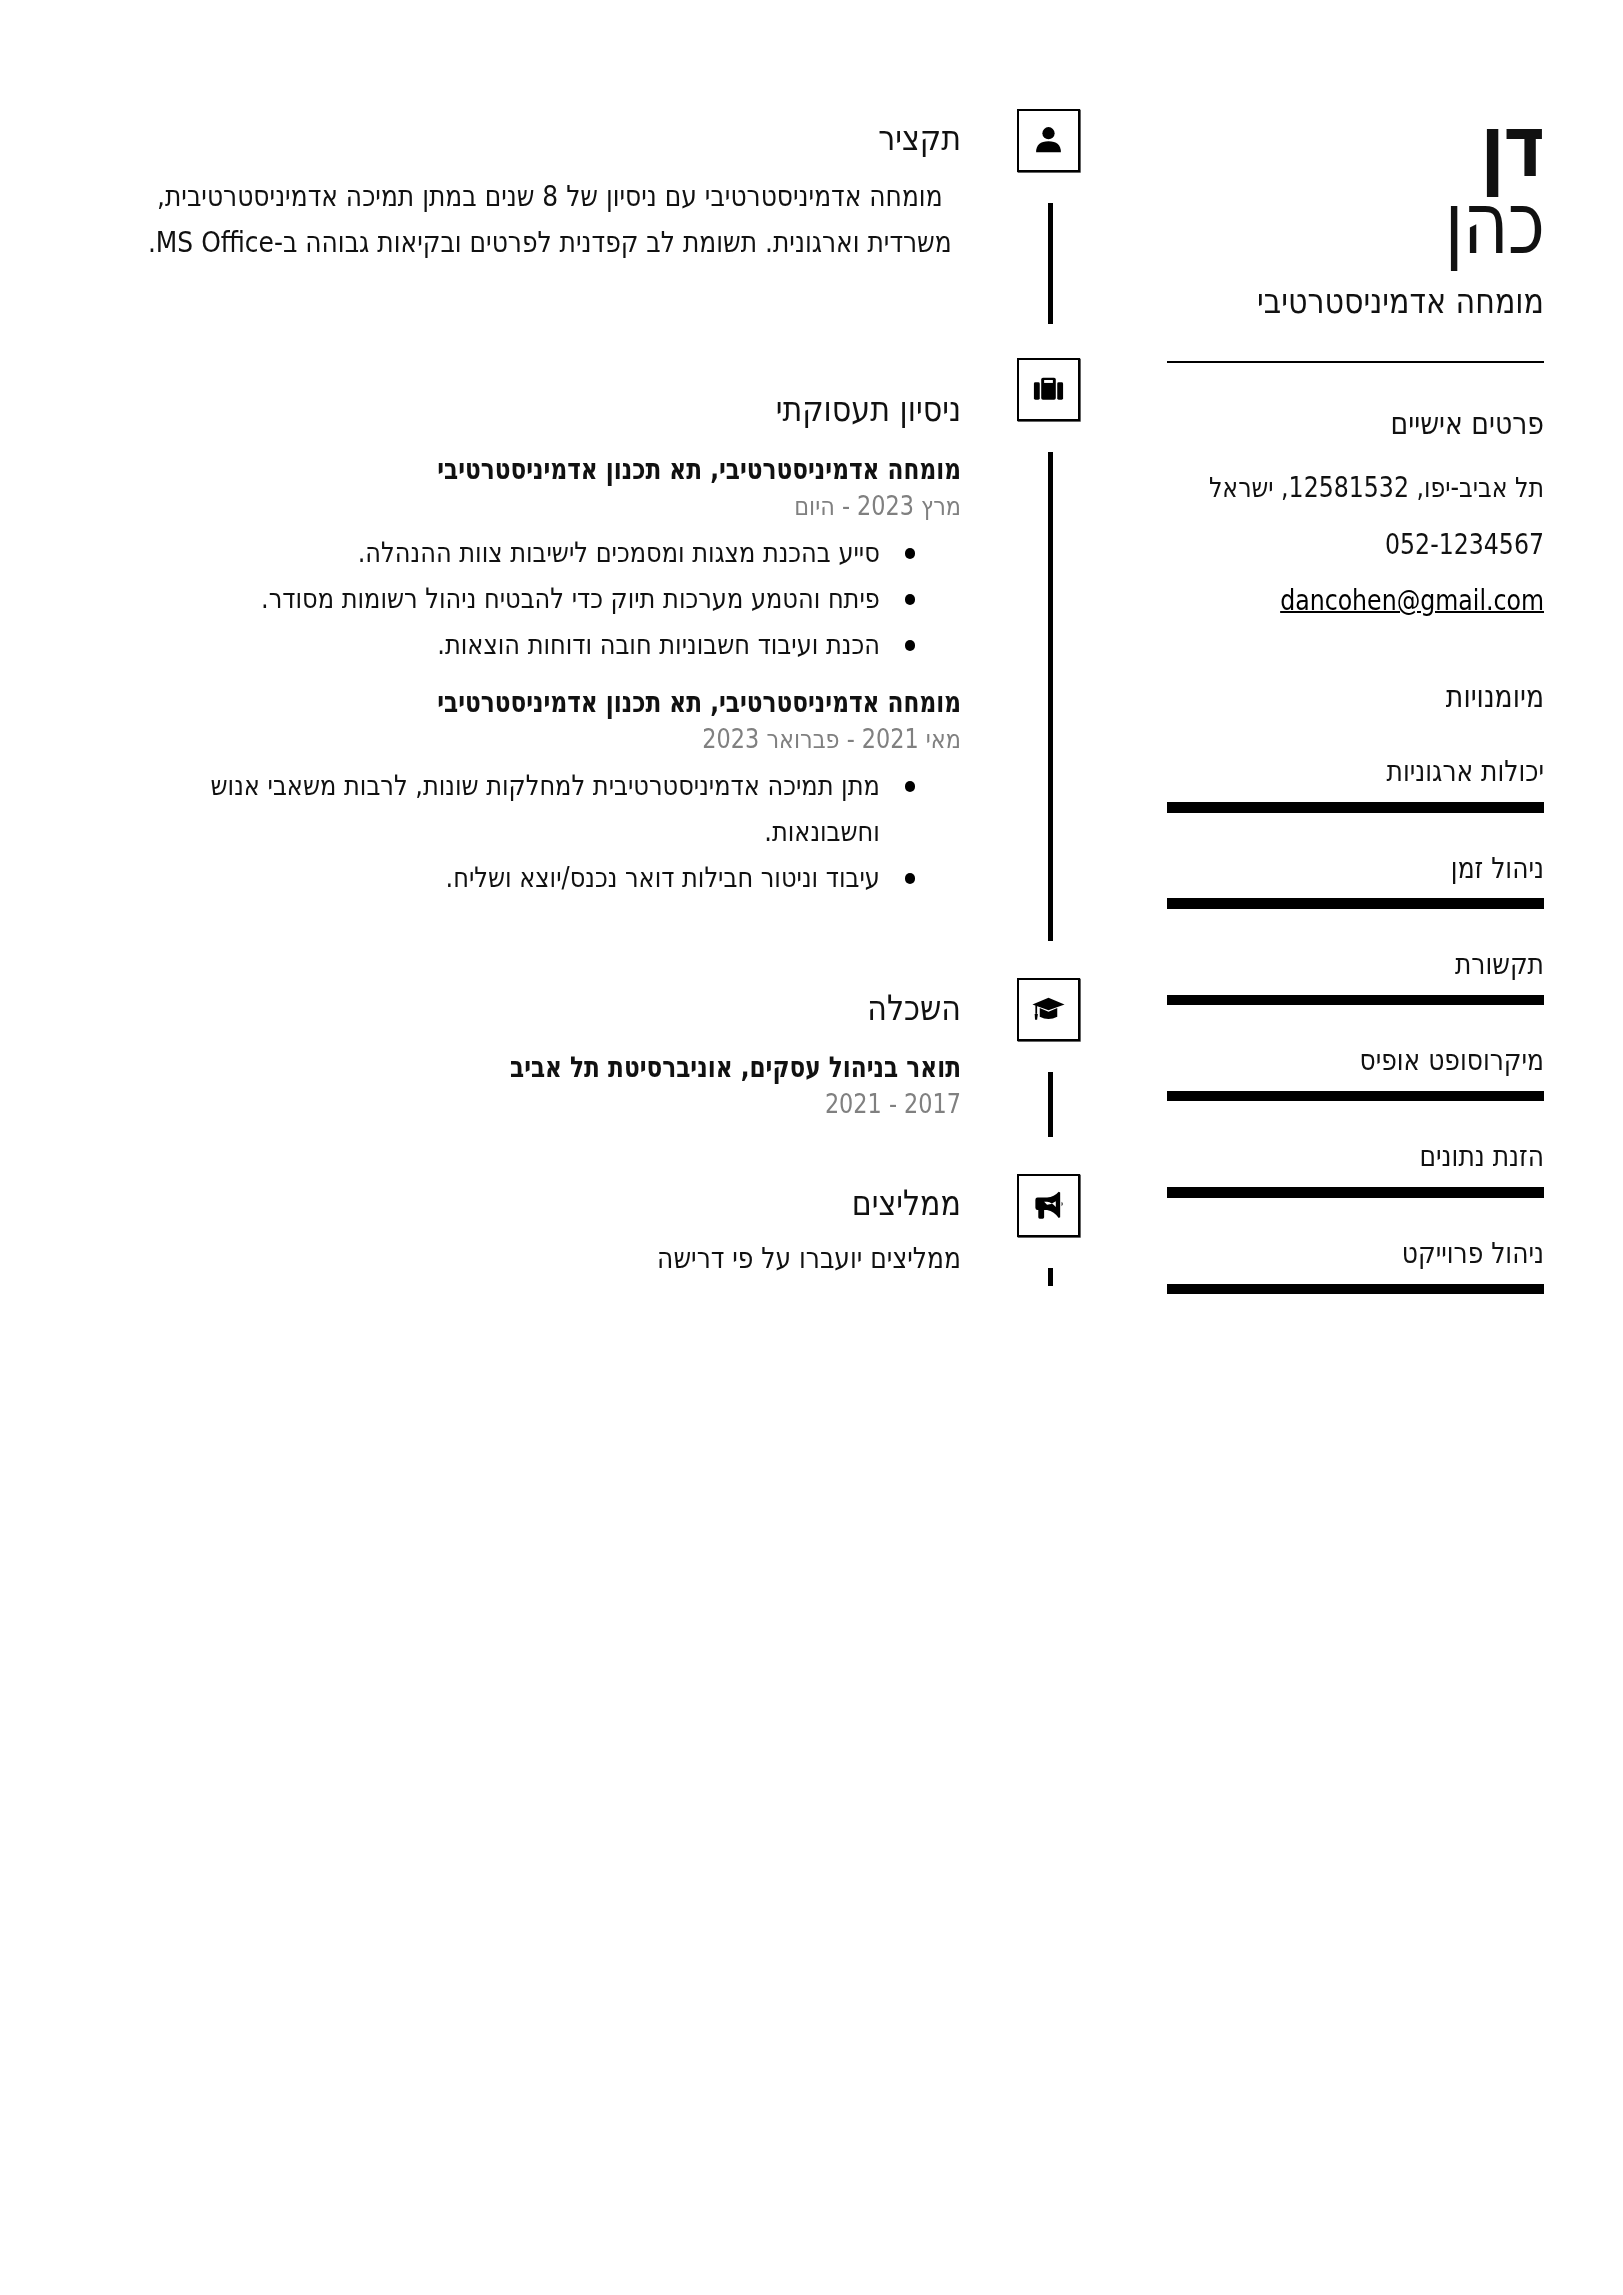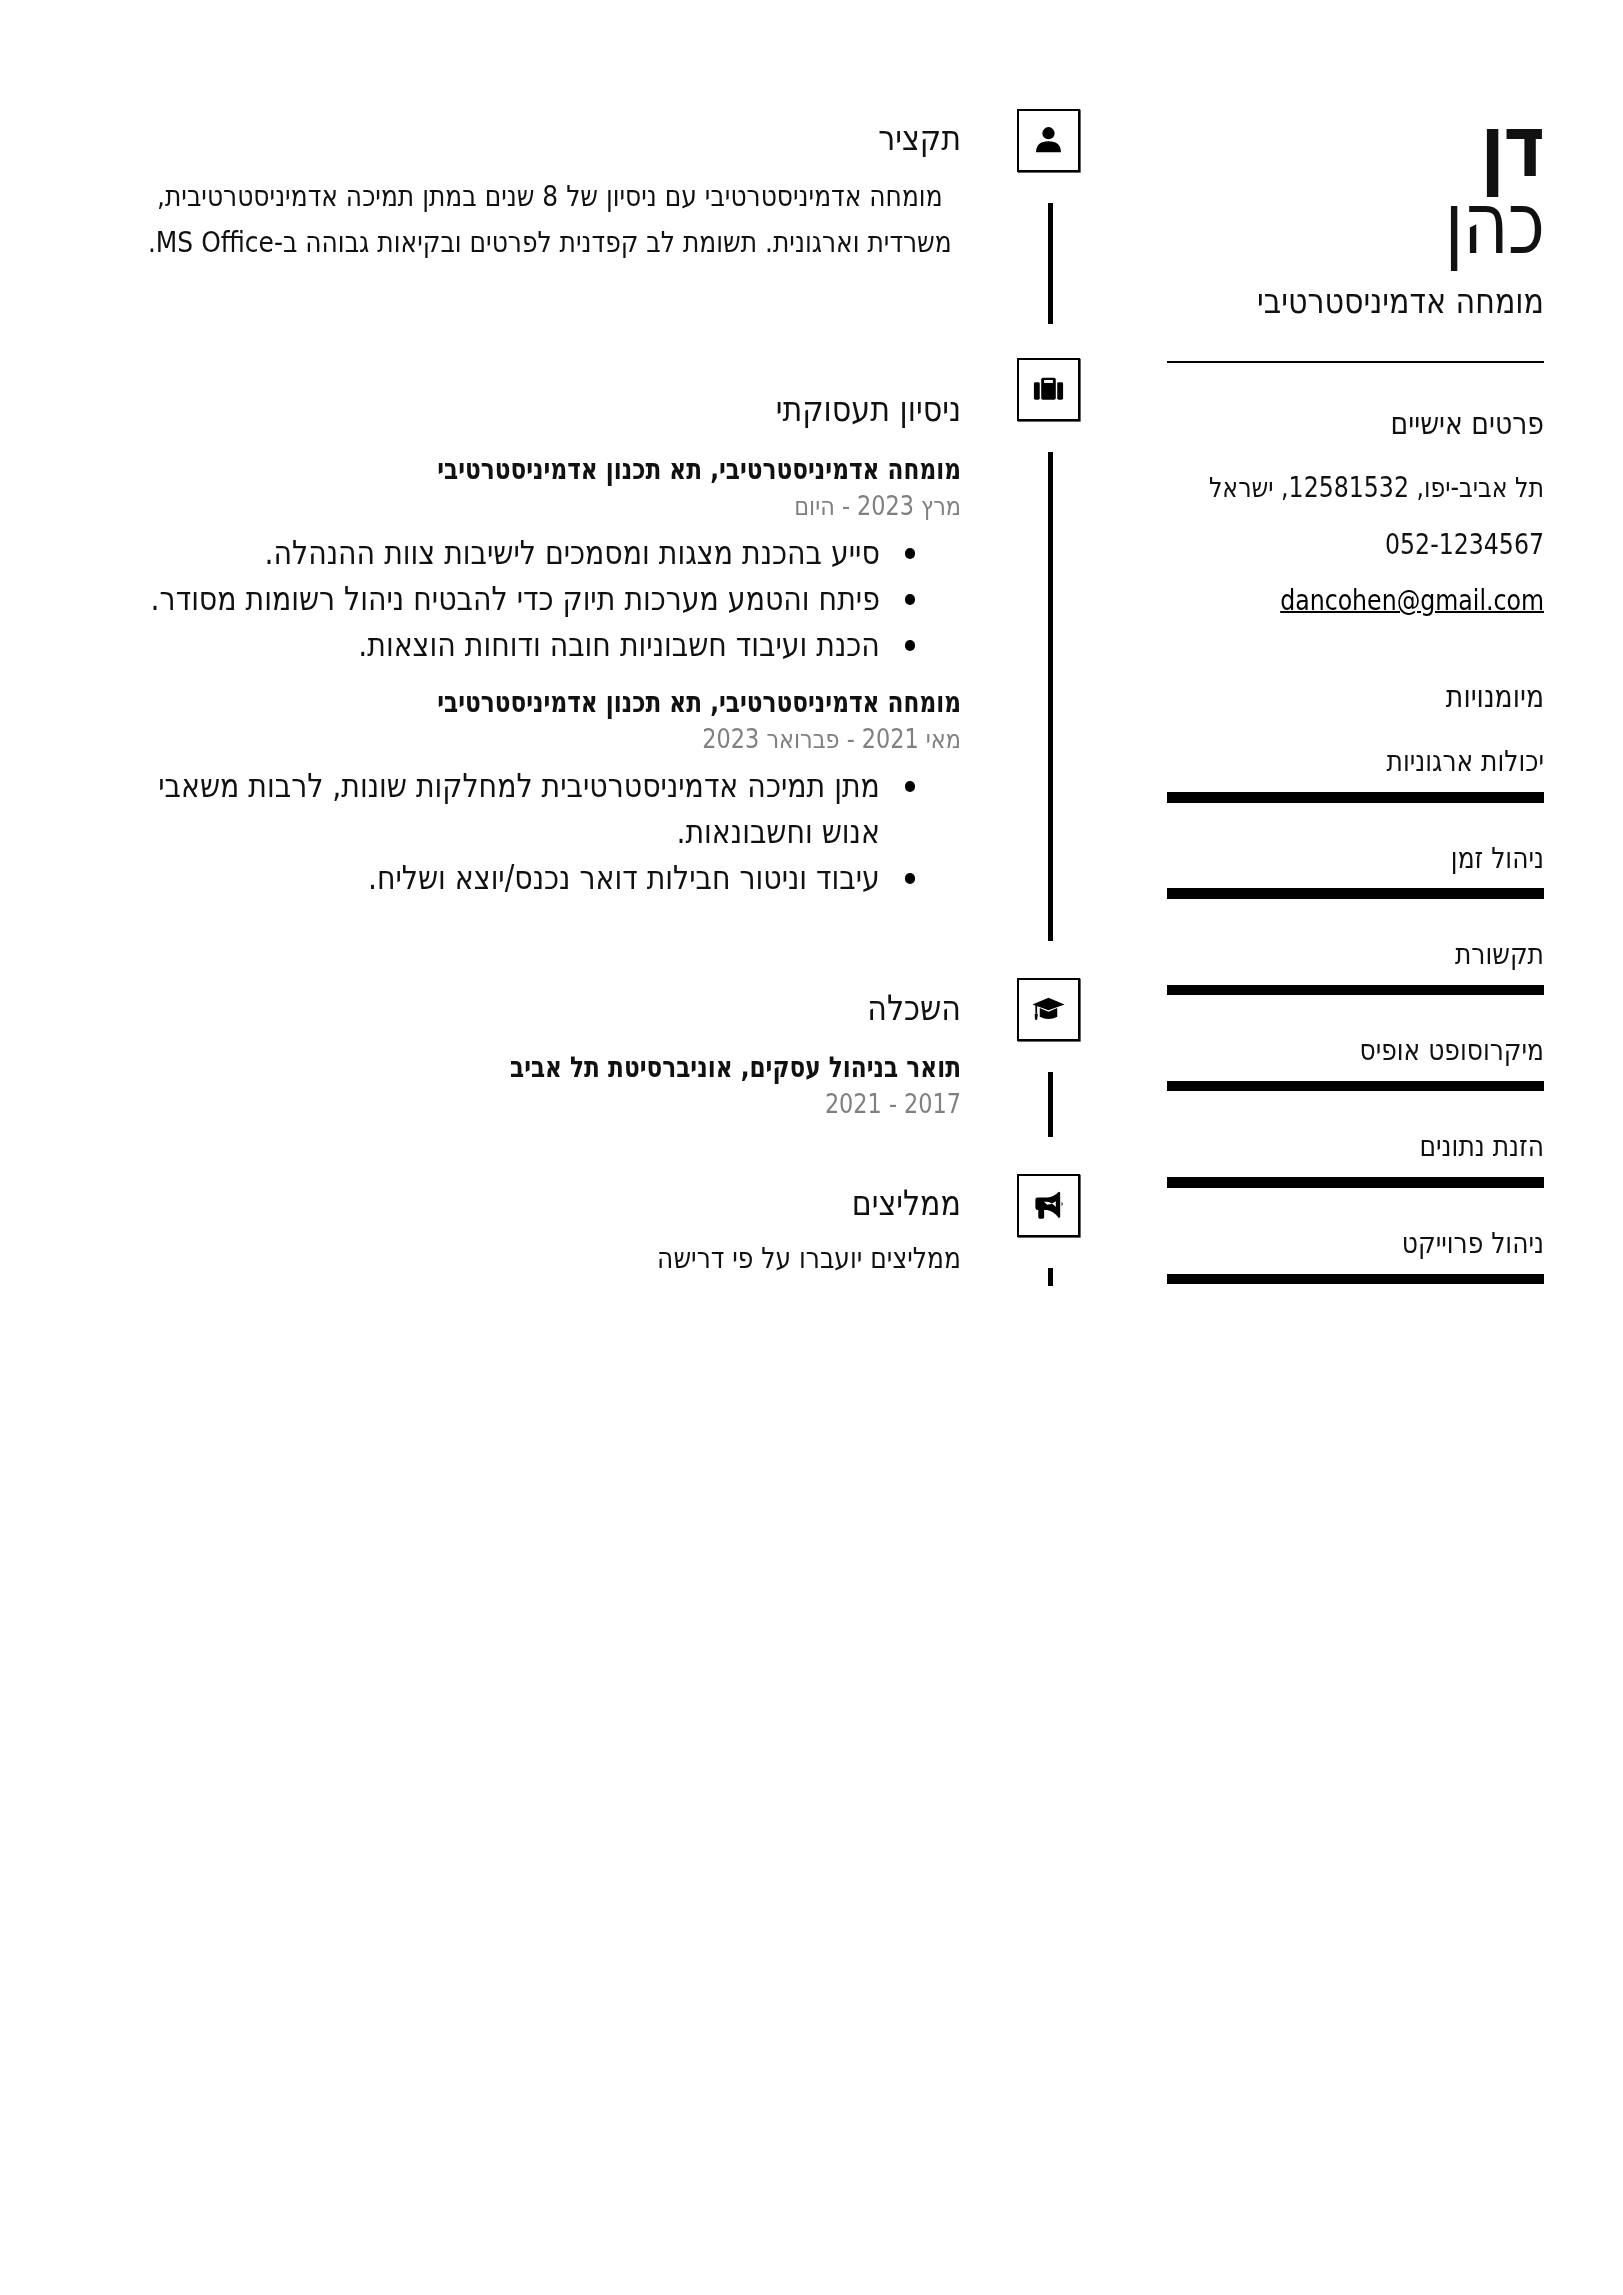--- a/index.html
+++ b/index.html
@@ -32,21 +32,21 @@
   .icon-box svg { width: 35px; height: 35px; }
   .tl-seg { position: absolute; left: 1048px; width: 5.2px; background: #000; }
 
   
   .main { position: absolute; left: 137px; width: 824px; }
   .sec-h { font-size: 35px; line-height: 46px; white-space: nowrap; transform: scaleX(0.86); transform-origin: right; }
   .para { font-size: 29px; line-height: 46px; transform: scaleX(0.86); transform-origin: right; width: 116%; margin-right: 0; }
   .job-h { font-size: 29px; font-weight: 700; line-height: 39px; white-space: nowrap; transform: scaleX(0.8); transform-origin: right; }
   .date { font-size: 26px; color: #808080; line-height: 34px; white-space: nowrap; transform: scaleX(0.86); transform-origin: right; }
   ul.bullets { list-style: none; margin: 11.8px 0 0 0; padding: 0; }
-  ul.bullets li { position: relative; padding-right: 81px; font-size: 33px; line-height: 46px; }
+  ul.bullets li { position: relative; padding-right: 81px; font-size: 28px; line-height: 46px; }
   ul.bullets li .txt { display: block; transform: scaleX(0.86); transform-origin: right; width: 116%; margin-left: -16%; }
   ul.bullets li::before {
     content: ""; position: absolute; right: 46px; top: 18.3px; width: 10.5px; height: 10.5px; border-radius: 50%; background: #000;
   }
 </style>
 </head>
 <body>
 
 <aside class="side rtl">
   <div class="name-first">דן</div>
@@ -56,21 +56,21 @@
 
   <section>
     <div class="side-h">פרטים אישיים</div>
     <div class="detail" style="margin-top:26px">תל אביב-יפו, 12581532, ישראל</div>
     <div class="detail">052-1234567</div>
     <div class="detail"><a href="#">dancohen@gmail.com</a></div>
   </section>
 
   <section>
     <div class="side-h skills-h">מיומנויות</div>
-    <div class="skill" style="margin-top:26px">
+    <div class="skill" style="margin-top:36px">
       <div class="skill-label">יכולות ארגוניות</div>
       <div class="skill-bar"></div>
     </div>
     <div class="skill">
       <div class="skill-label">ניהול זמן</div>
       <div class="skill-bar"></div>
     </div>
     <div class="skill">
       <div class="skill-label">תקשורת</div>
       <div class="skill-bar"></div>

